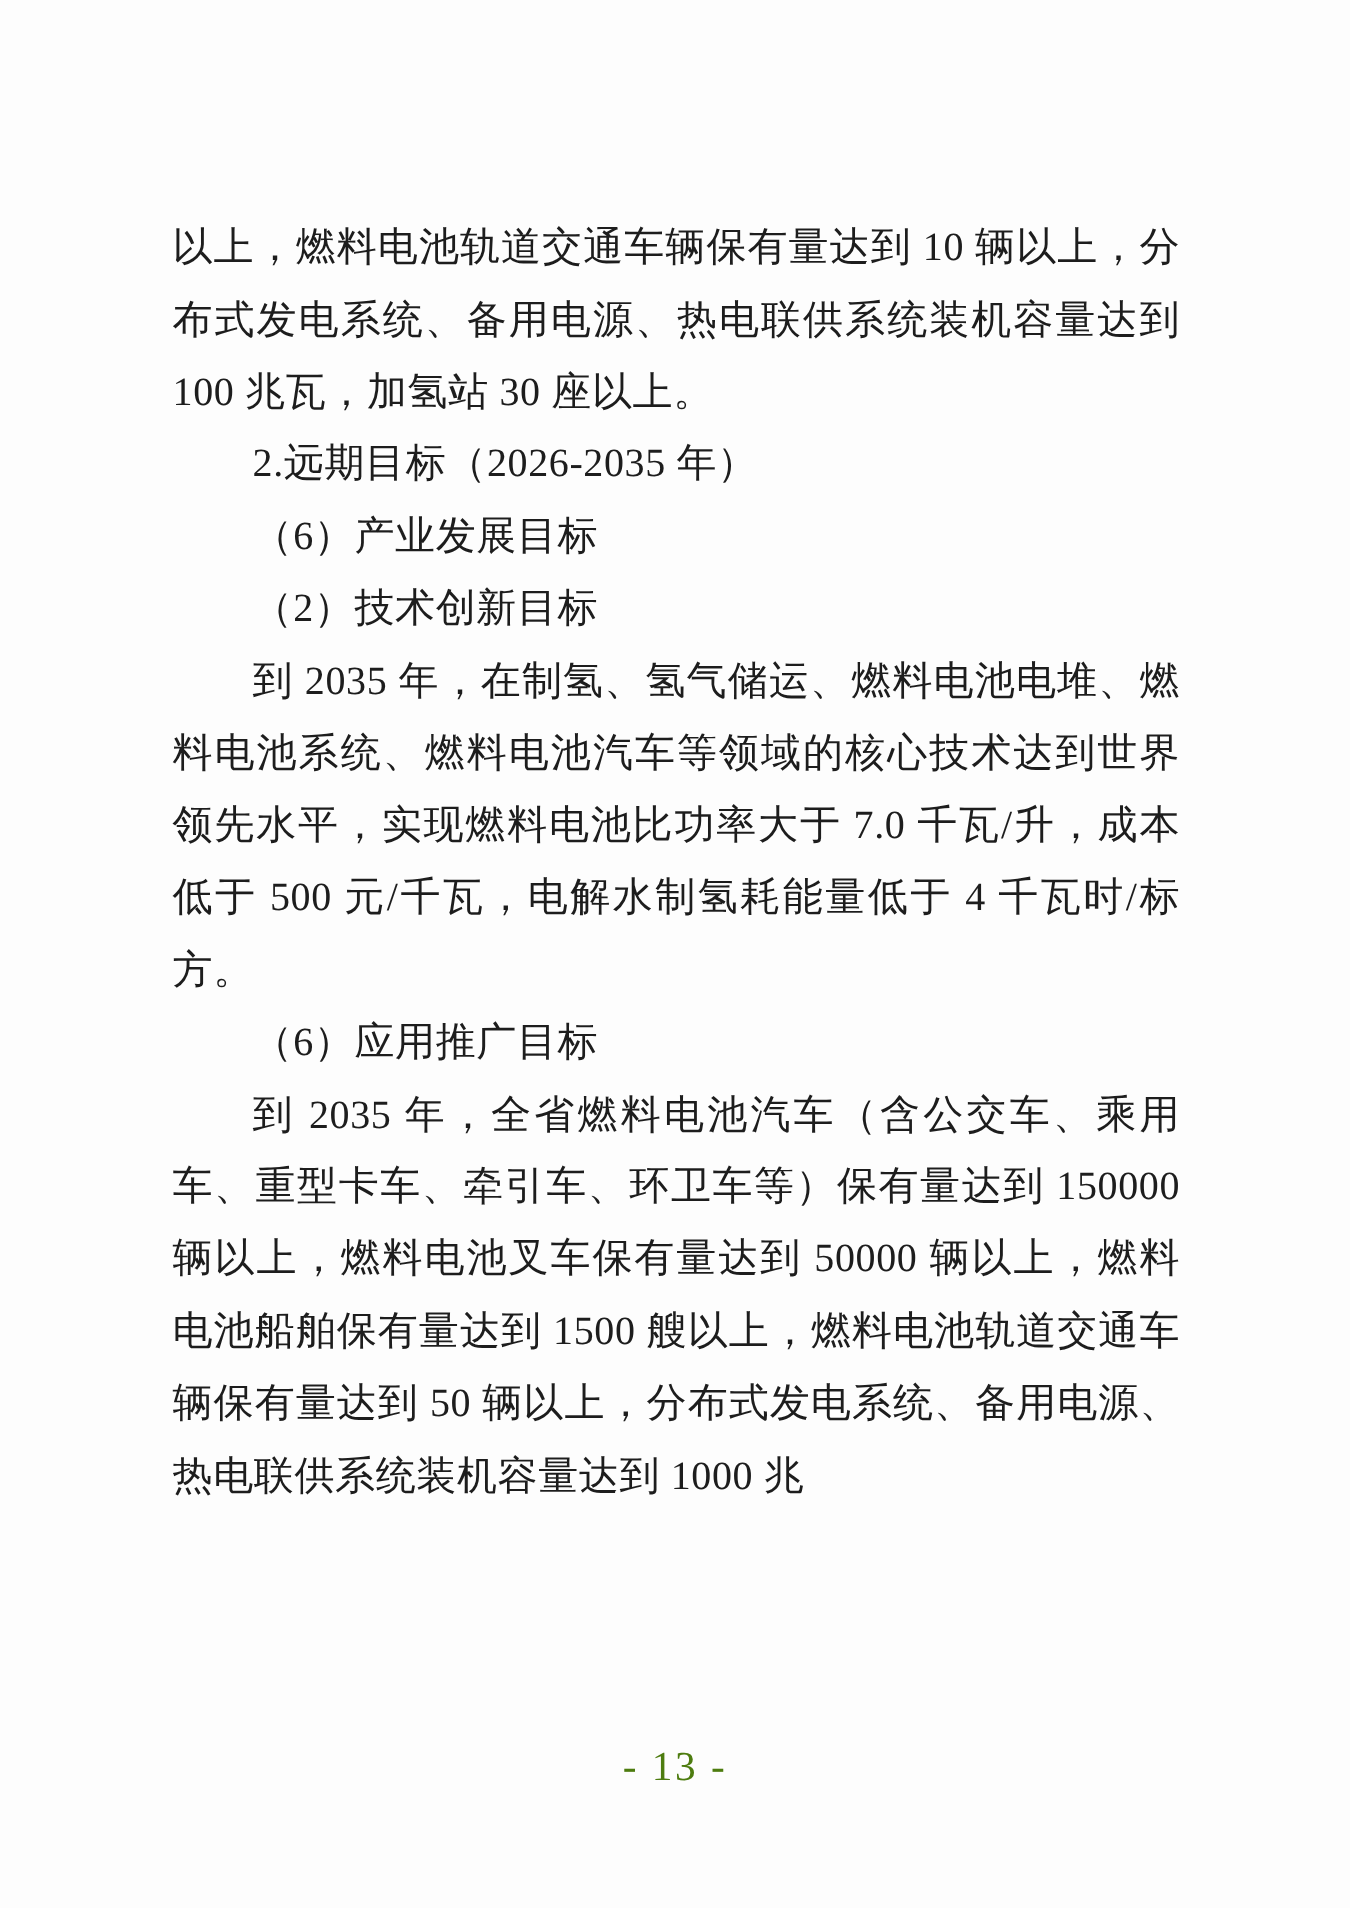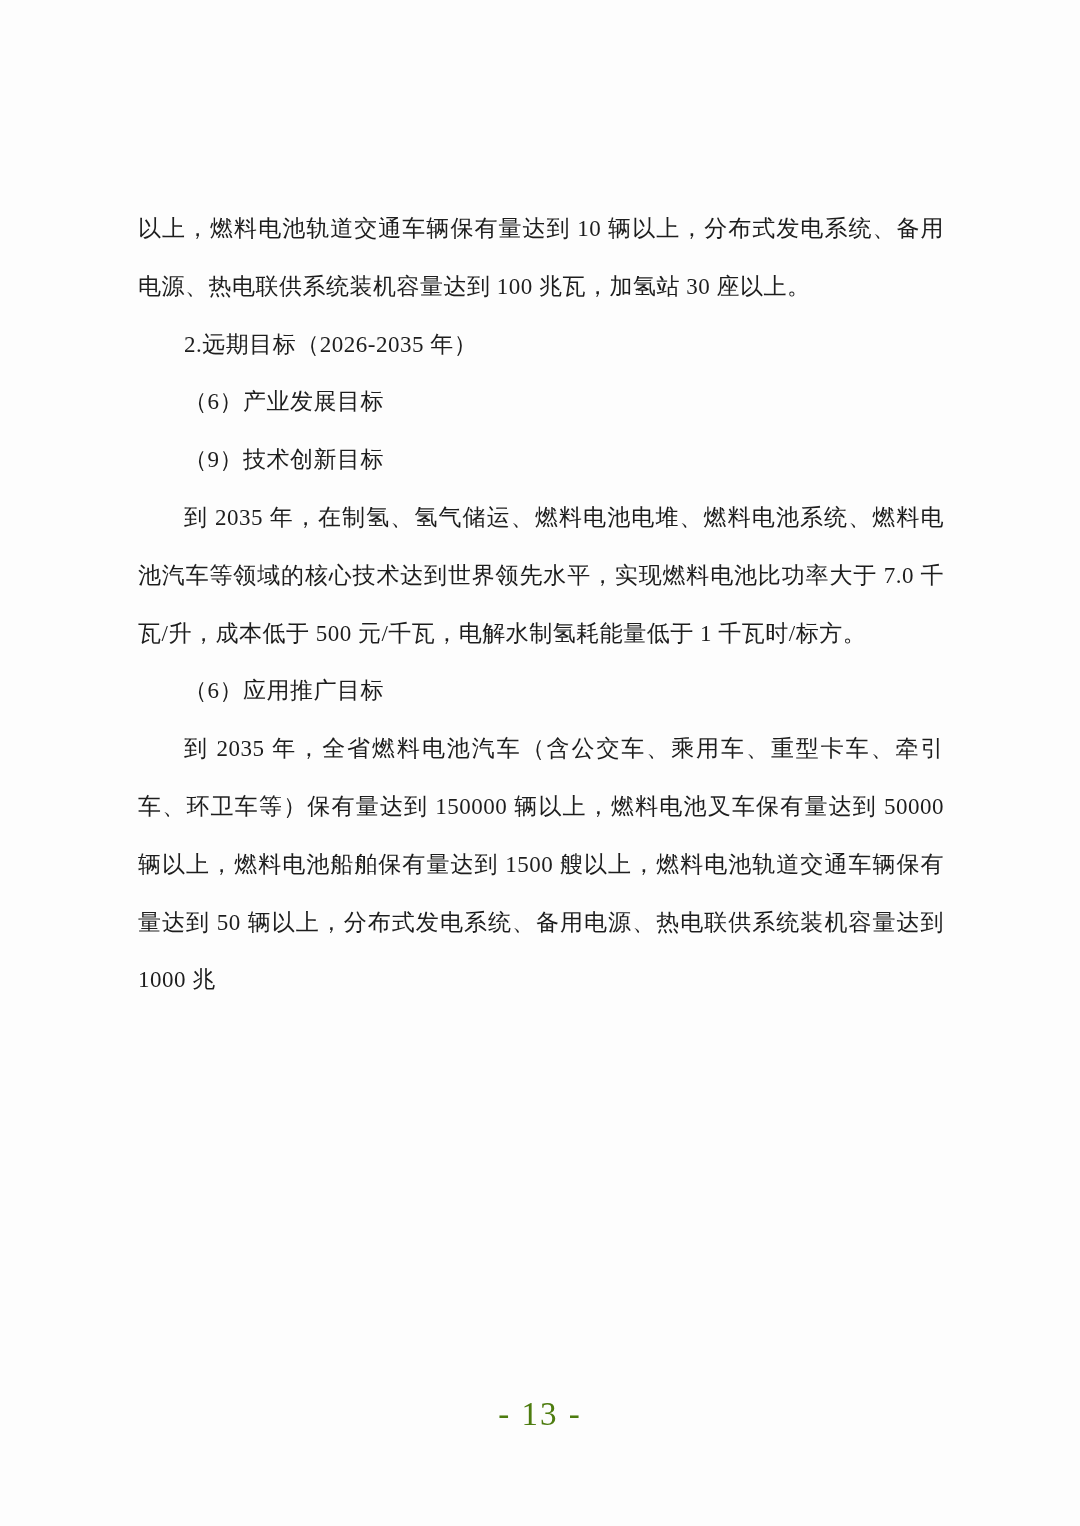--- a/index.html
+++ b/index.html
@@ -15,23 +15,23 @@
     font-family: "Liberation Serif", "DejaVu Serif", serif;
     color: #1d1d1d;
   }
   .page {
     position: absolute;
     inset: 0;
   }
   .content {
     position: absolute;
     left: 138px;
-    top: 200px;
+    top: 169px;
     width: 806px;
-    font-size: 23px;
+    font-size: 32px;
     line-height: 57.8px;
     text-align: justify;
     text-justify: inter-character;
     letter-spacing: 0.5px;
   }
   .content p {
     margin: 0;
   }
   .para {
     text-indent: 2em;
@@ -55,21 +55,21 @@
   }
 </style>
 </head>
 <body>
 
 <div class="page">
   <div class="content">
     <p class="para no-indent">以上，燃料电池轨道交通车辆保有量达到 10 辆以上，分布式发电系统、备用电源、热电联供系统装机容量达到 100 兆瓦，加氢站 30 座以上。</p>
     <p class="heading">2.远期目标（2026-2035 年）</p>
     <p class="heading">（6）产业发展目标</p>
-    <p class="heading">（9）技术创新目标</p>
-    <p class="para">到 2035 年，在制氢、氢气储运、燃料电池电堆、燃料电池系统、燃料电池汽车等领域的核心技术达到世界领先水平，实现燃料电池比功率大于 7.0 千瓦/升，成本低于 500 元/千瓦，电解水制氢耗能量低于 1 千瓦时/标方。</p>
+    <p class="heading">（2）技术创新目标</p>
+    <p class="para">到 2035 年，在制氢、氢气储运、燃料电池电堆、燃料电池系统、燃料电池汽车等领域的核心技术达到世界领先水平，实现燃料电池比功率大于 7.0 千瓦/升，成本低于 500 元/千瓦，电解水制氢耗能量低于 4 千瓦时/标方。</p>
     <p class="heading">（6）应用推广目标</p>
     <p class="para">到 2035 年，全省燃料电池汽车（含公交车、乘用车、重型卡车、牵引车、环卫车等）保有量达到 150000 辆以上，燃料电池叉车保有量达到 50000 辆以上，燃料电池船舶保有量达到 1500 艘以上，燃料电池轨道交通车辆保有量达到 50 辆以上，分布式发电系统、备用电源、热电联供系统装机容量达到 1000 兆</p>
   </div>
   <div class="footer">
     <span>- 13 -</span>
   </div>
 </div>
 
 </body></html>

